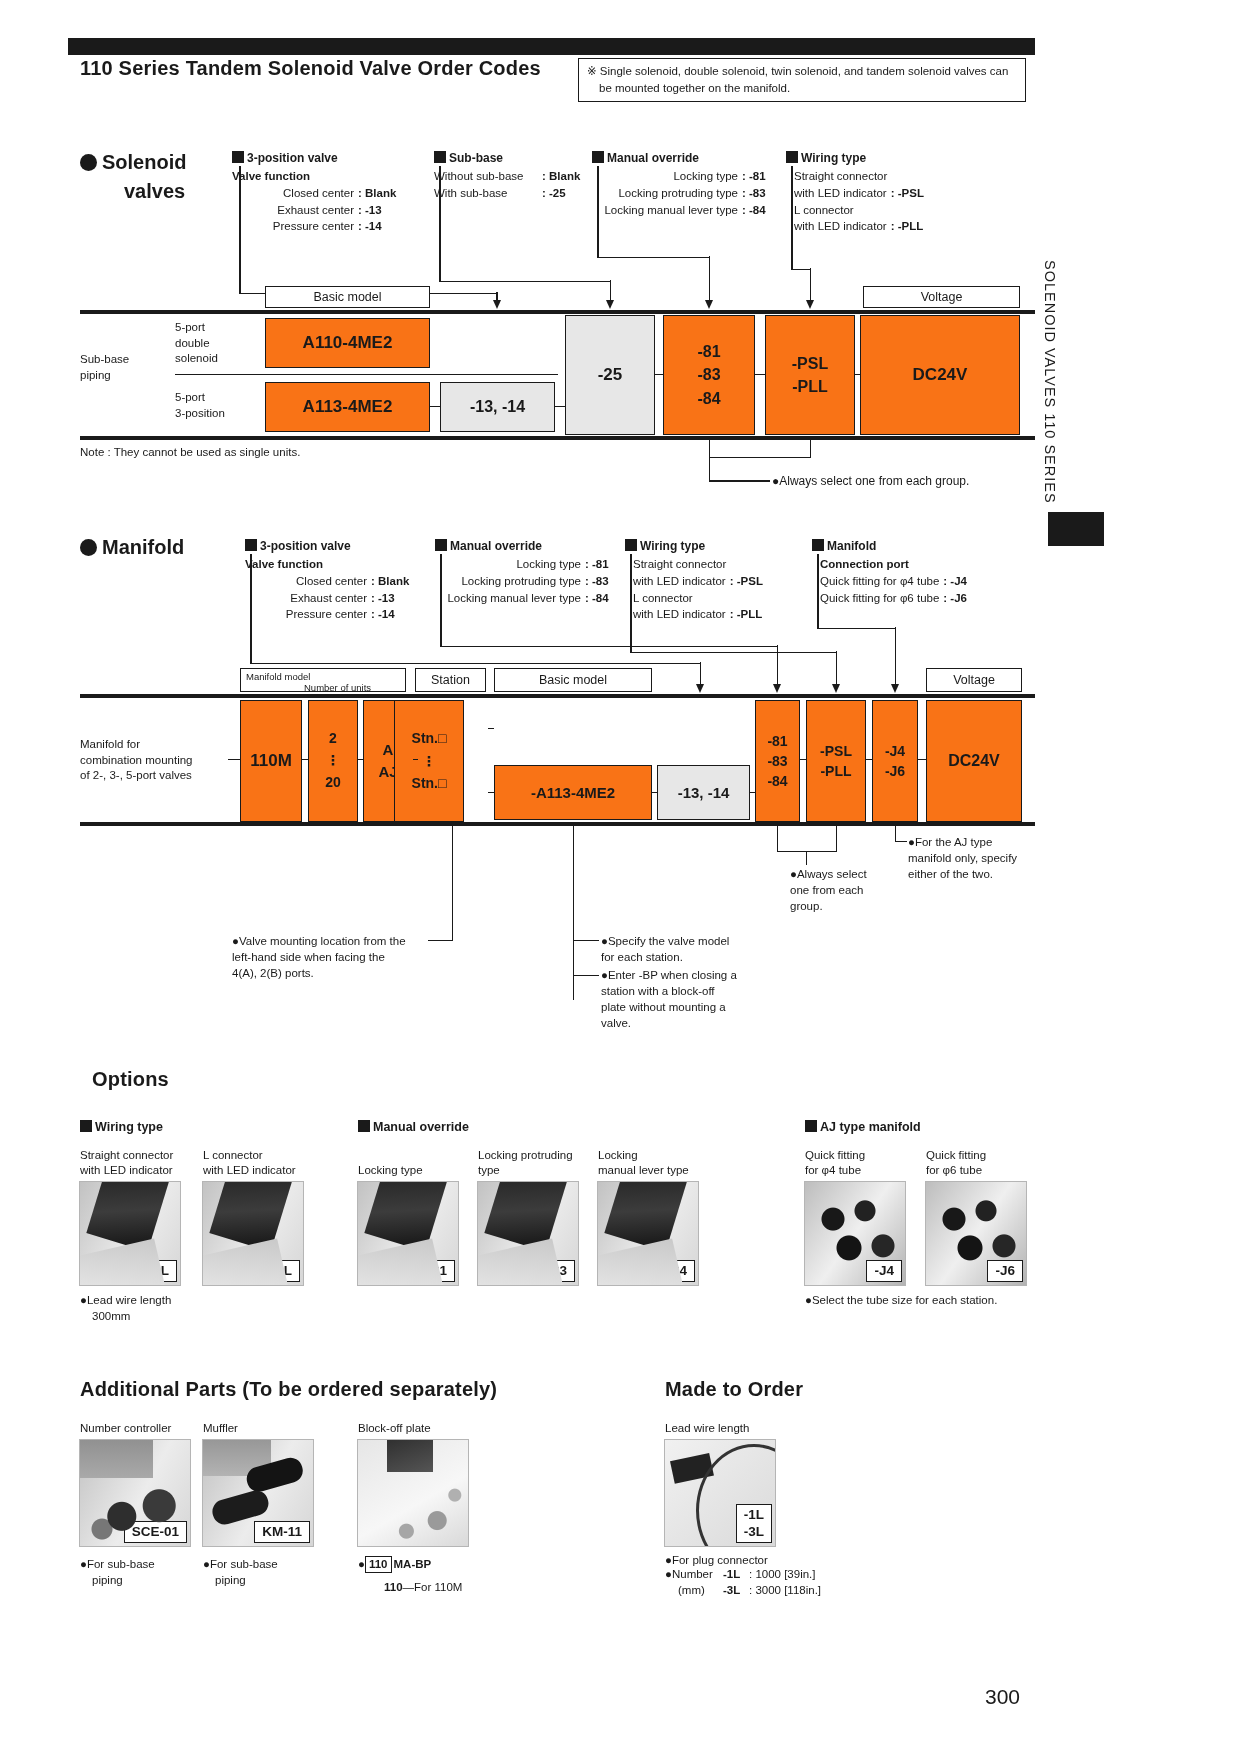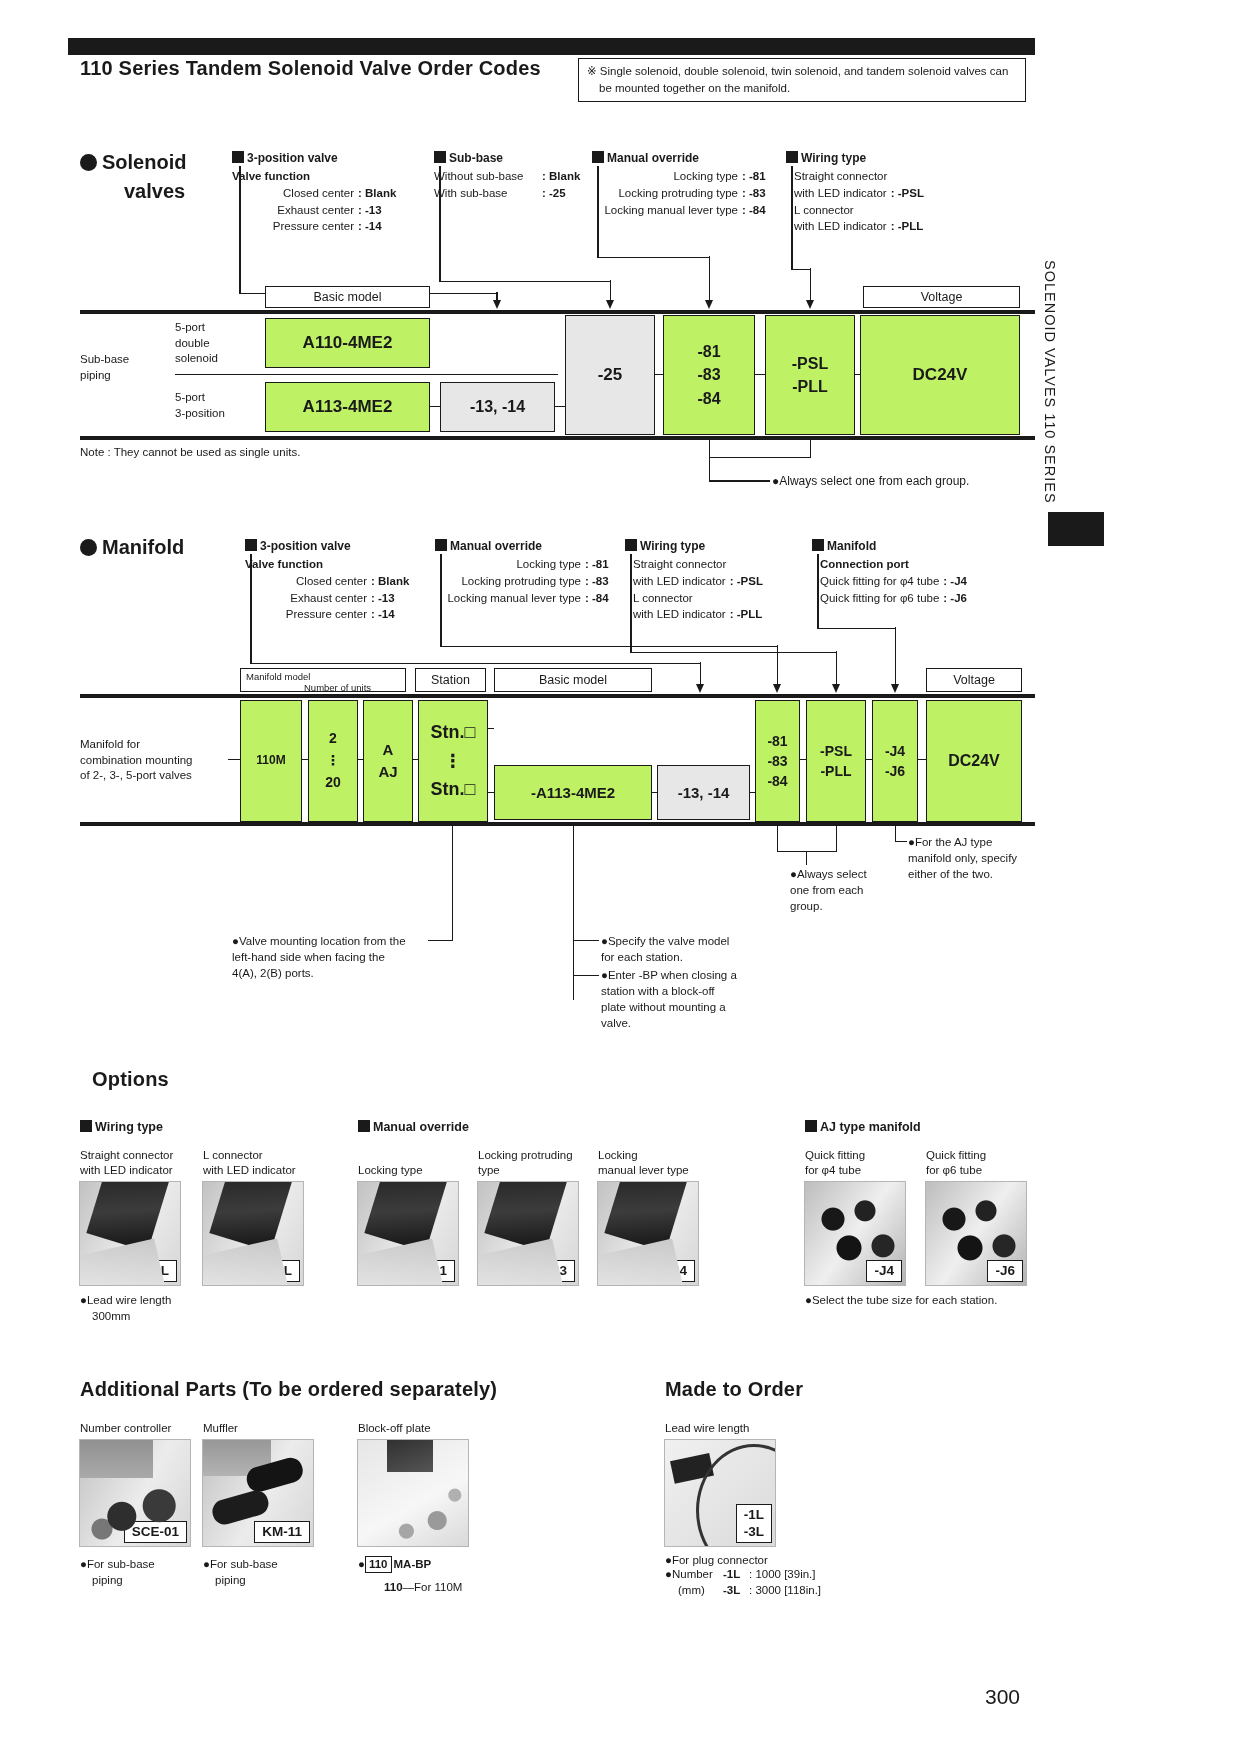--- a/index.html
+++ b/index.html
@@ -6,21 +6,21 @@
   html,body{background:#fff}
   .page{position:relative;width:1240px;height:1752px;background:#fff;
         font-family:"Liberation Sans","DejaVu Sans",sans-serif;color:#1a1a1a;overflow:hidden}
   .abs{position:absolute}
   .pre{white-space:pre-line}
   .b{font-weight:bold}
   .bar{position:absolute;background:#1a1a1a}
   .ln{position:absolute;background:#1a1a1a}
   .arr{position:absolute;width:0;height:0;border-left:4.5px solid transparent;
        border-right:4.5px solid transparent;border-top:9px solid #1a1a1a;margin-left:-4.5px}
-  .box{position:absolute;border:1.6px solid #1a1a1a;background:#bef264;display:flex;align-items:center;
+  .box{position:absolute;border:1.6px solid #1a1a1a;background:#f97316;display:flex;align-items:center;
        justify-content:center;text-align:center;font-weight:bold;white-space:pre-line;line-height:1.45}
   .box.sh{background:#e7e7e7}
   .hbox{position:absolute;border:1.1px solid #1a1a1a;background:#fff;display:flex;align-items:center;
         justify-content:center;font-size:12.5px}
   .sq{display:inline-block;width:12px;height:12px;background:#1a1a1a;margin-right:3px;vertical-align:-1px}
   .dot{display:inline-block;width:17px;height:17px;border-radius:50%;background:#1a1a1a;
        margin-right:5px;vertical-align:-2px}
   .h1{font-size:20px;font-weight:bold;letter-spacing:.2px}
   .ann{position:absolute;font-size:11.5px;line-height:1.45}
   .ann .t{font-weight:bold;font-size:12px;margin-bottom:1px}
@@ -312,27 +312,27 @@
   </div>
   <div class="hbox" style="left:415px;top:668px;width:71px;height:24px">Station</div>
   <div class="hbox" style="left:494px;top:668px;width:158px;height:24px">Basic model</div>
   <div class="hbox" style="left:926px;top:668px;width:96px;height:24px">Voltage</div>
   <div class="ln" style="left:80px;top:694px;width:955px;height:3.5px"></div>
 
   <div class="grouplabel" style="left:80px;top:737px">Manifold for
 combination mounting
 of 2-, 3-, 5-port valves</div>
 
-  <div class="box" style="left:240px;top:700px;width:62px;height:122px;font-size:12px">110M</div>
+  <div class="box" style="left:240px;top:700px;width:62px;height:122px;font-size:17px">110M</div>
   <div class="box" style="left:308px;top:700px;width:50px;height:122px;font-size:14px;line-height:1.55">2
 ⋮
 20</div>
   <div class="box" style="left:363px;top:700px;width:50px;height:122px;font-size:15px">A
 AJ</div>
-  <div class="box" style="left:418px;top:700px;width:70px;height:122px;font-size:18px;line-height:1.6">Stn.□
+  <div class="box" style="left:394px;top:700px;width:70px;height:122px;font-size:14px;line-height:1.6">Stn.□
 ⋮
 Stn.□</div>
   <div class="box" style="left:494px;top:765px;width:158px;height:55px;font-size:15px">-A113-4ME2</div>
   <div class="box sh" style="left:657px;top:765px;width:93px;height:55px;font-size:15px">-13, -14</div>
   <div class="box" style="left:755px;top:700px;width:45px;height:122px;font-size:14px">-81
 -83
 -84</div>
   <div class="box" style="left:806px;top:700px;width:60px;height:122px;font-size:14px">-PSL
 -PLL</div>
   <div class="box" style="left:872px;top:700px;width:46px;height:122px;font-size:14px">-J4

